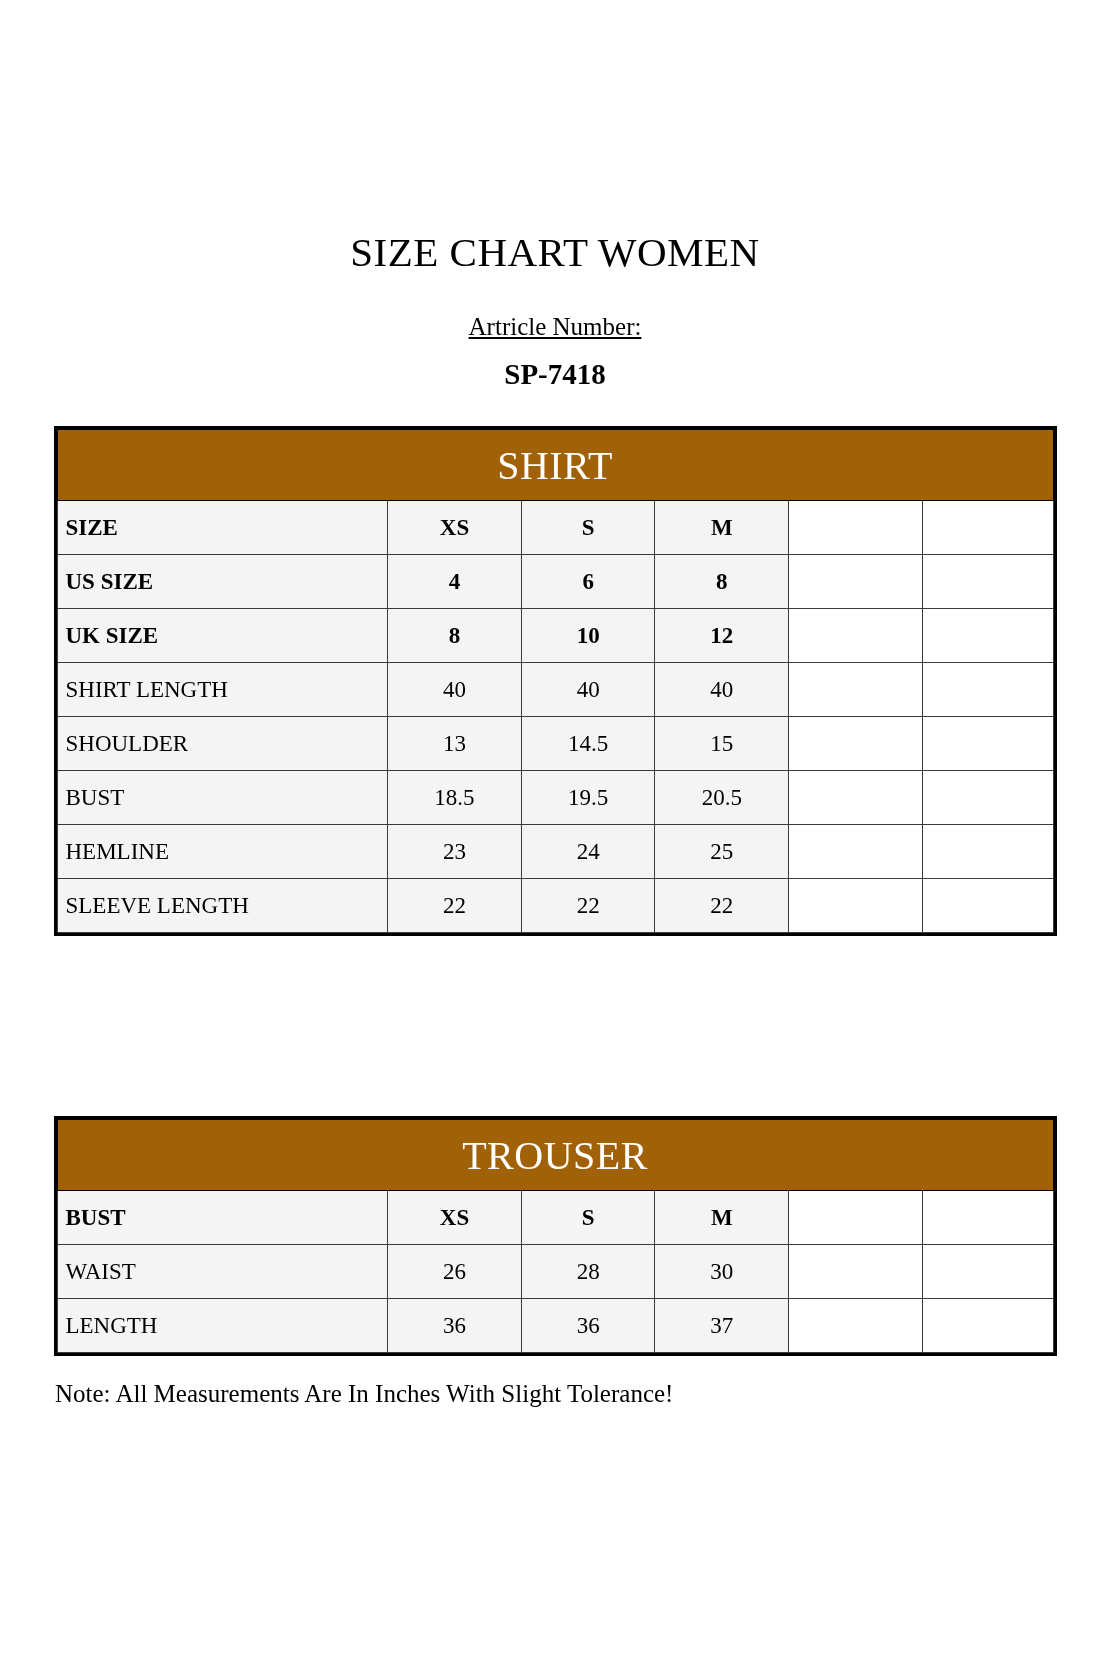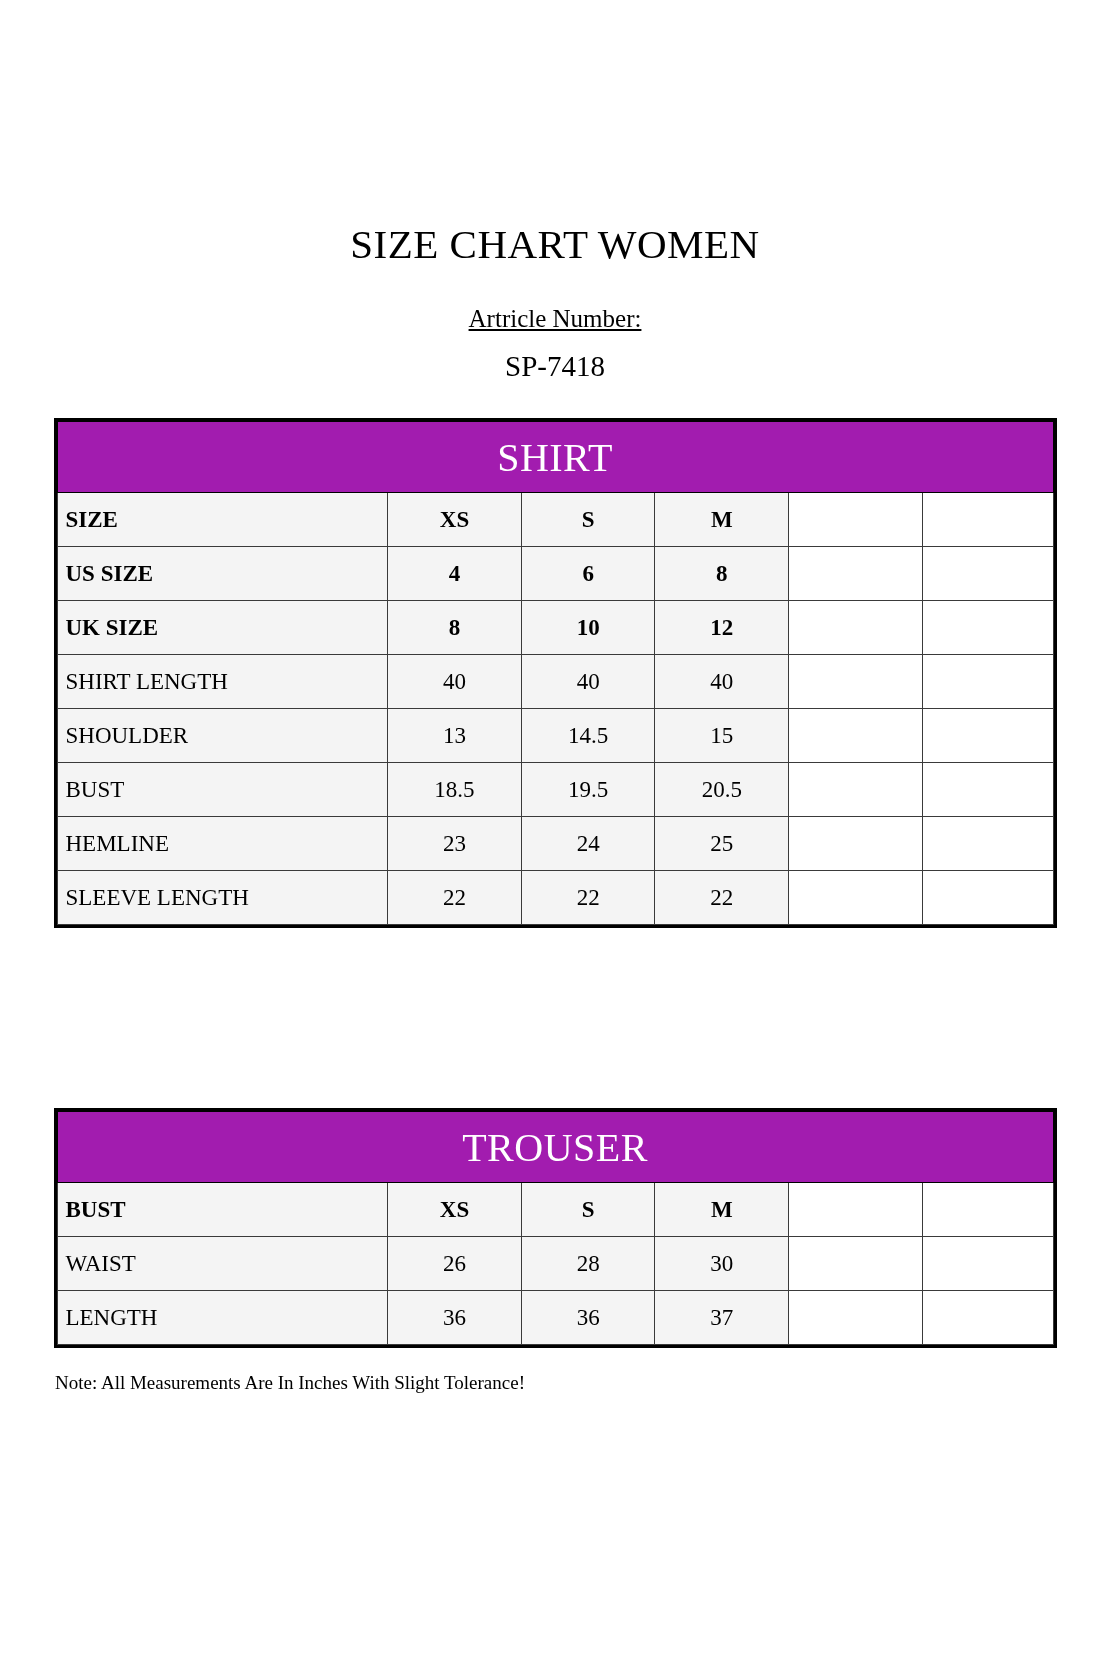--- a/index.html
+++ b/index.html
@@ -13,21 +13,21 @@
     font-family: "Liberation Serif", serif;
     color: #000000;
     position: relative;
     overflow: hidden;
   }
   .page {
     width: 1110px;
     height: 1473px;
     position: relative;
     box-sizing: border-box;
-    padding: 0 26px;
+    padding: 8px 26px;
   }
   .title {
     text-align: center;
     font-size: 41px;
     font-weight: 400;
     letter-spacing: 0.5px;
     margin: 0;
     padding-top: 222px;
     line-height: 1.1;
   }
@@ -36,21 +36,21 @@
     font-size: 25px;
     font-weight: 400;
     margin: 0;
     padding-top: 38px;
     line-height: 1.1;
     text-decoration: underline;
   }
   .article-number {
     text-align: center;
     font-size: 29px;
-    font-weight: normal;
+    font-weight: bold;
     margin: 0;
     padding-top: 18px;
     line-height: 1.1;
   }
 
   table.size-table {
     border-collapse: collapse;
     width: 997px;
     margin: 0 auto;
     table-layout: fixed;
@@ -65,40 +65,40 @@
     background: #f4f4f4;
   }
   table.size-table td.val {
     text-align: center;
     padding-left: 0;
   }
   table.size-table td.blank {
     background: #ffffff;
   }
   tr.section-head td {
-    background: #a21caf;
+    background: #a16207;
     color: #ffffff;
     text-align: center;
     font-size: 40px;
     height: 70px;
     border: 1px solid #000000;
     padding: 0;
     letter-spacing: 0.5px;
   }
   tr.bold-row td {
     font-weight: bold;
   }
   .spacer {
     height: 180px;
   }
   .shirt-wrap {
     padding-top: 36px;
   }
   .note {
-    font-size: 19px;
+    font-size: 25px;
     padding-left: 29px;
     padding-top: 24px;
   }
   .outer-border {
     border: 3px solid #000000;
     width: 997px;
     margin: 0 auto;
     box-sizing: content-box;
   }
   .outer-border table.size-table {

